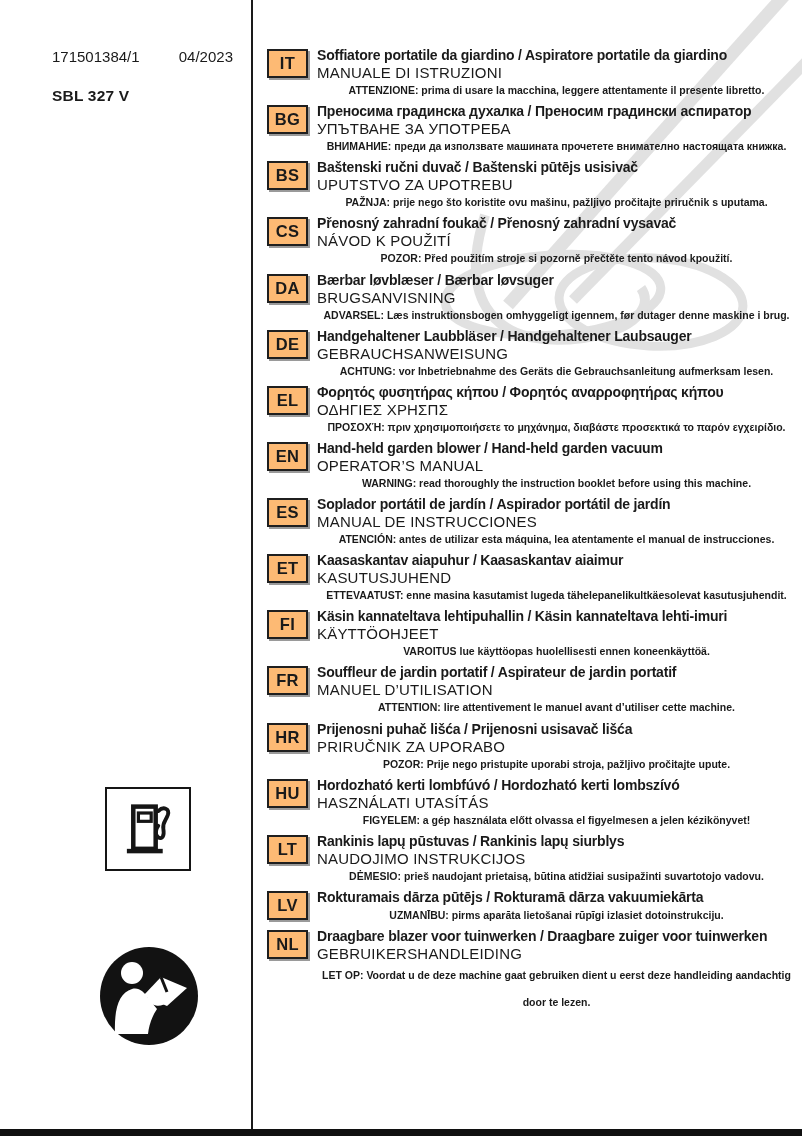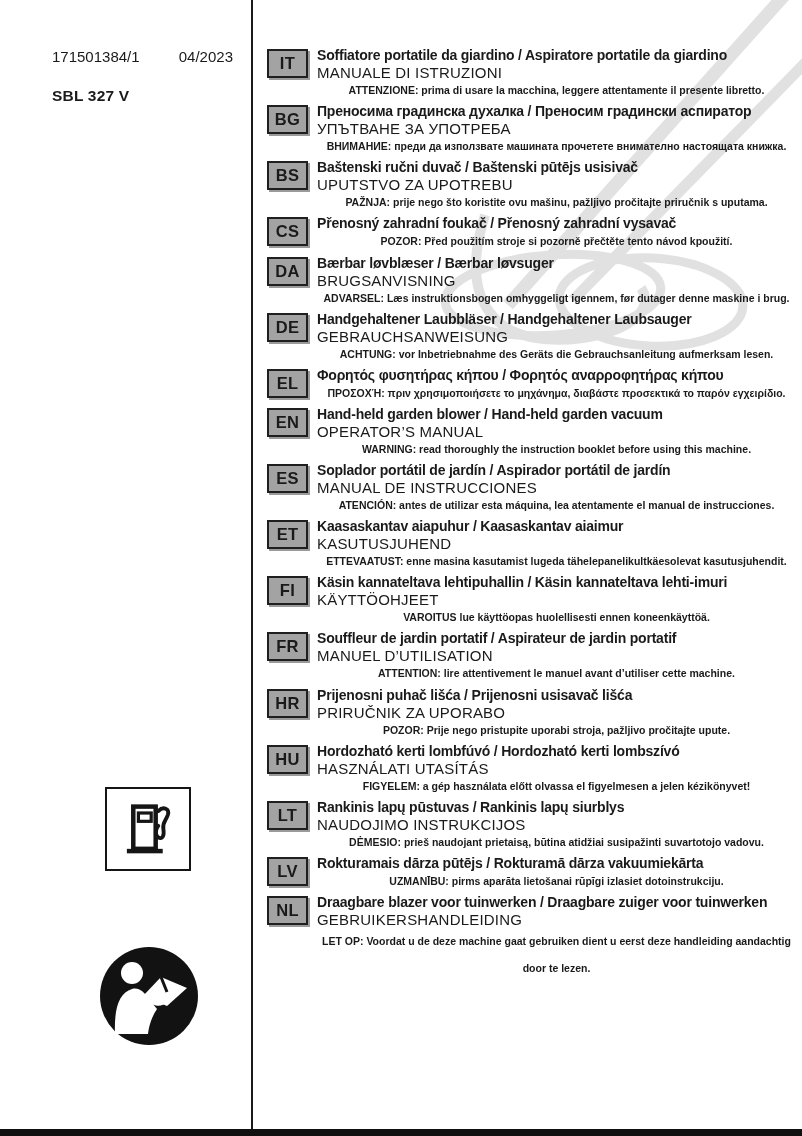--- a/index.html
+++ b/index.html
@@ -21,21 +21,21 @@
   .left-col{position:absolute;left:0;top:0;width:251px;height:1129px;}
   .doc-row{display:flex;justify-content:space-between;padding:48px 18px 0 52px;font-size:15px;}
   .model{padding:22px 0 0 52px;font-weight:bold;font-size:15.5px;letter-spacing:.2px;}
   .fuel-box{position:absolute;left:105px;top:787px;width:86px;height:84px;border:2px solid #151515;
             box-sizing:border-box;display:flex;align-items:center;justify-content:center;background:#fff;}
   .read-box{position:absolute;left:99px;top:933px;width:100px;height:126px;display:flex;align-items:center;justify-content:center;}
   
   .right-col{position:absolute;left:253px;top:0;right:0;padding:47px 6px 0 14px;z-index:2;}
   .entry{display:flex;gap:9px;align-items:flex-start;}
   .code{flex:none;width:37px;height:25px;margin-top:2px;
-        background:#a3a3a3;border:2px solid #1f1f1f;box-shadow:2px 2px 0 #9a9a9a;
+        background:#fdba74;border:2px solid #1f1f1f;box-shadow:2px 2px 0 #9a9a9a;
         display:flex;align-items:center;justify-content:center;
         font-weight:bold;font-size:16.5px;letter-spacing:.3px;}
   .entry-body{flex:1;min-width:0;}
   .title{font-weight:bold;font-size:14px;line-height:17px;letter-spacing:-0.2px;white-space:nowrap;}
   .subtitle{font-size:15px;line-height:17px;letter-spacing:.2px;white-space:nowrap;}
   .warning{font-weight:bold;font-size:10.5px;line-height:1.25;margin:3px 0 6px 0;max-width:500px;text-align:center;}
   
   .entry:nth-child(17) .warning,
   .entry:nth-child(18) .warning{line-height:2.55;margin-top:0;margin-bottom:0;}
 </style>
@@ -112,20 +112,21 @@
         <div class="title">Baštenski ručni duvač / Baštenski pūtējs usisivač</div>
         <div class="subtitle">UPUTSTVO ZA UPOTREBU</div>
         <div class="warning">PAŽNJA: prije nego što koristite ovu mašinu, pažljivo pročitajte priručnik s uputama.</div>
       </div>
     </div>
 
     <div class="entry">
       <div class="code">CS</div>
       <div class="entry-body">
         <div class="title">Přenosný zahradní foukač / Přenosný zahradní vysavač</div>
+        <div class="subtitle">NÁVOD K POUŽITÍ</div>
         <div class="warning">POZOR: Před použitím stroje si pozorně přečtěte tento návod kpoužití.</div>
       </div>
     </div>
 
     <div class="entry">
       <div class="code">DA</div>
       <div class="entry-body">
         <div class="title">Bærbar løvblæser / Bærbar løvsuger</div>
         <div class="subtitle">BRUGSANVISNING</div>
         <div class="warning">ADVARSEL: Læs instruktionsbogen omhyggeligt igennem, før dutager denne maskine i brug.</div>
@@ -138,20 +139,21 @@
         <div class="title">Handgehaltener Laubbläser / Handgehaltener Laubsauger</div>
         <div class="subtitle">GEBRAUCHSANWEISUNG</div>
         <div class="warning">ACHTUNG: vor Inbetriebnahme des Geräts die Gebrauchsanleitung aufmerksam lesen.</div>
       </div>
     </div>
 
     <div class="entry">
       <div class="code">EL</div>
       <div class="entry-body">
         <div class="title">Φορητός φυσητήρας κήπου / Φορητός αναρροφητήρας κήπου</div>
+        <div class="subtitle">ΟΔΗΓΙΕΣ ΧΡΗΣΠΣ</div>
         <div class="warning">ΠΡΟΣΟΧΉ: πριν χρησιμοποιήσετε το μηχάνημα, διαβάστε προσεκτικά το παρόν εγχειρίδιο.</div>
       </div>
     </div>
 
     <div class="entry">
       <div class="code">EN</div>
       <div class="entry-body">
         <div class="title">Hand-held garden blower / Hand-held garden vacuum</div>
         <div class="subtitle">OPERATOR’S MANUAL</div>
         <div class="warning">WARNING: read thoroughly the instruction booklet before using this machine.</div>

